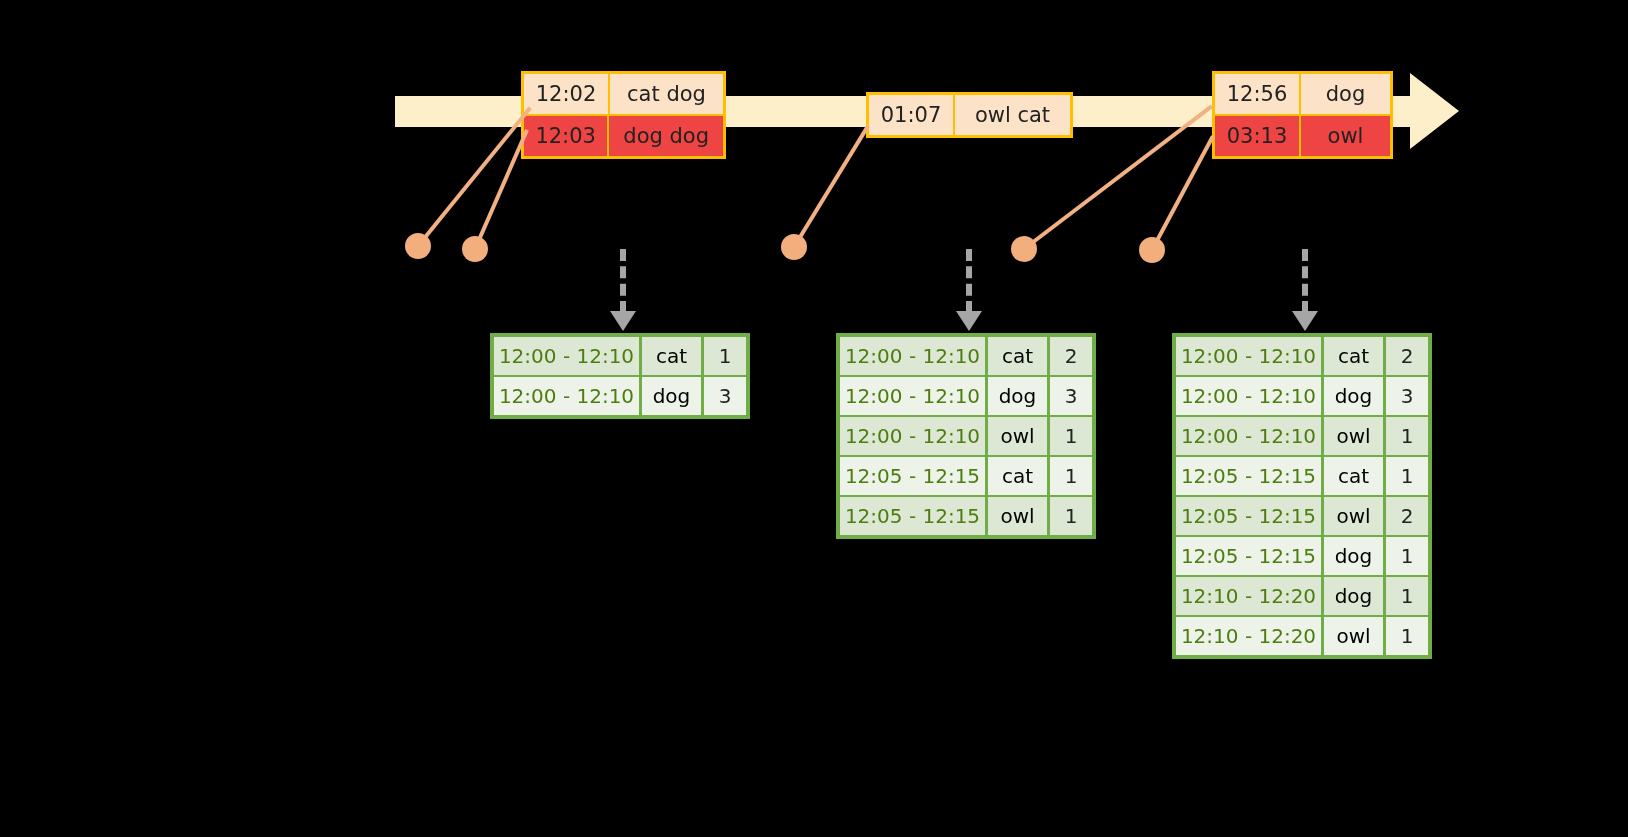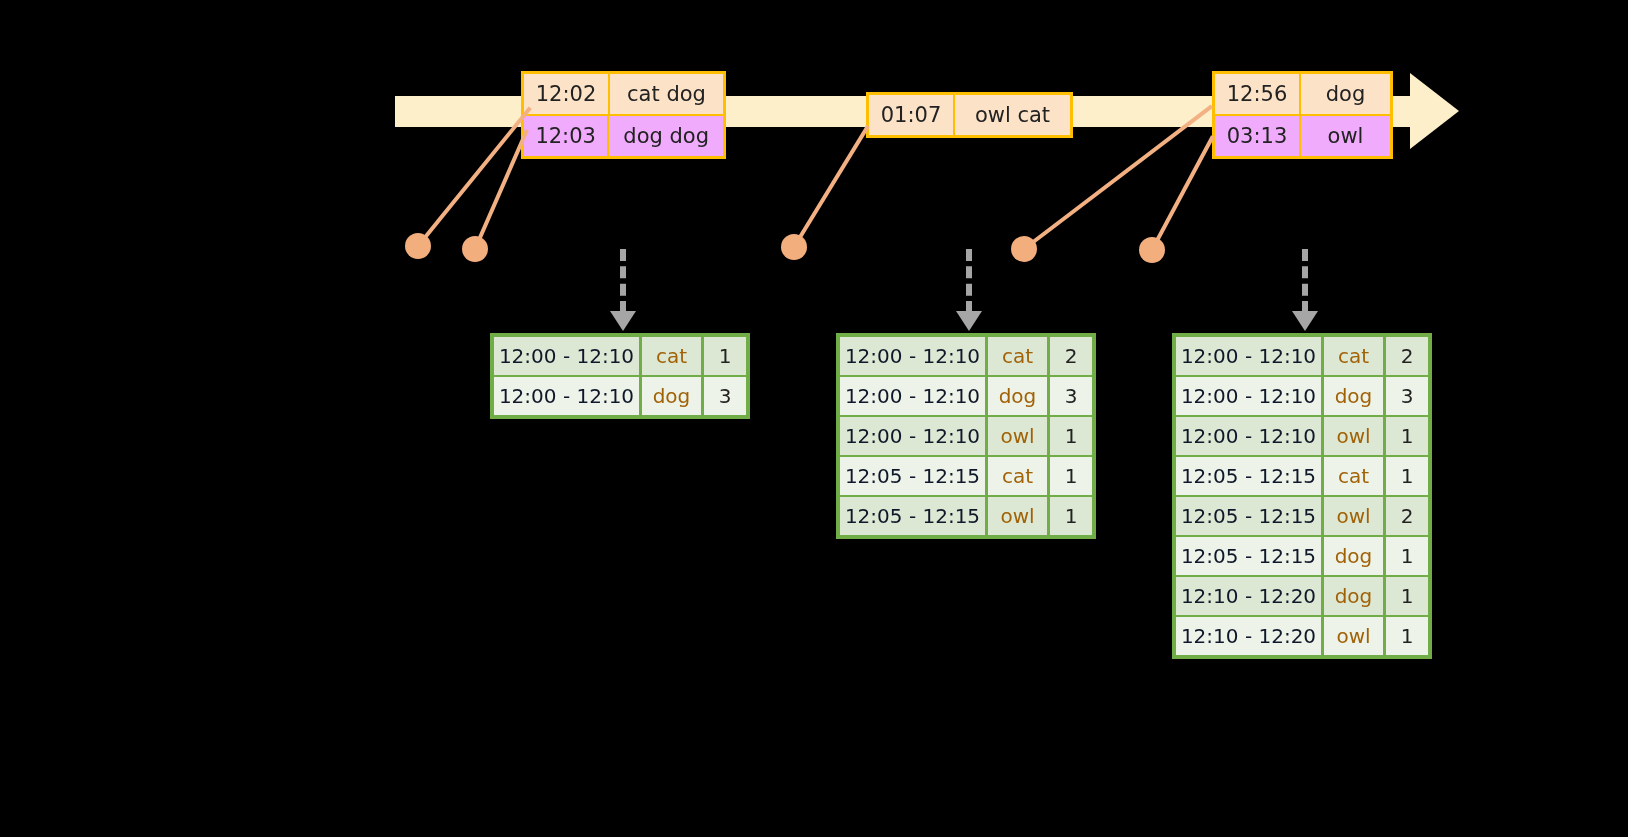--- a/index.html
+++ b/index.html
@@ -60,21 +60,21 @@
   }
   .event-row {
     display: flex;
     flex-direction: row;
     height: 40px;
   }
   .event-row + .event-row {
     border-top: 2px solid #FFBE00;
   }
   .event-row.shaded { background: #FCE2C7; }
-  .event-row.plain  { background: #f0abfc; }
+  .event-row.plain  { background: #ef4444; }
   .event-time {
     width: 86px;
     display: flex;
     align-items: center;
     justify-content: center;
     font-size: 21px;
     color: #222222;
     border-right: 2px solid #FFBE00;
     box-sizing: border-box;
   }
@@ -145,31 +145,31 @@
   }
   .result-row.shaded { background: #DCE8D3; }
   .result-row.plain  { background: #EDF3E8; }
   .result-row + .result-row { border-top: 2px solid #70AD47; }
   .cell-window {
     width: 148px;
     display: flex;
     align-items: center;
     justify-content: center;
     font-size: 20px;
-    color: #0f172a;
+    color: #4d7c0f;
     border-right: 3px solid #70AD47;
     box-sizing: border-box;
   }
   .cell-word {
     width: 62px;
     display: flex;
     align-items: center;
     justify-content: center;
     font-size: 20px;
-    color: #a16207;
+    color: #000000;
     border-right: 3px solid #70AD47;
     box-sizing: border-box;
   }
   .cell-count {
     width: 42px;
     display: flex;
     align-items: center;
     justify-content: center;
     font-size: 20px;
     color: #222222;

